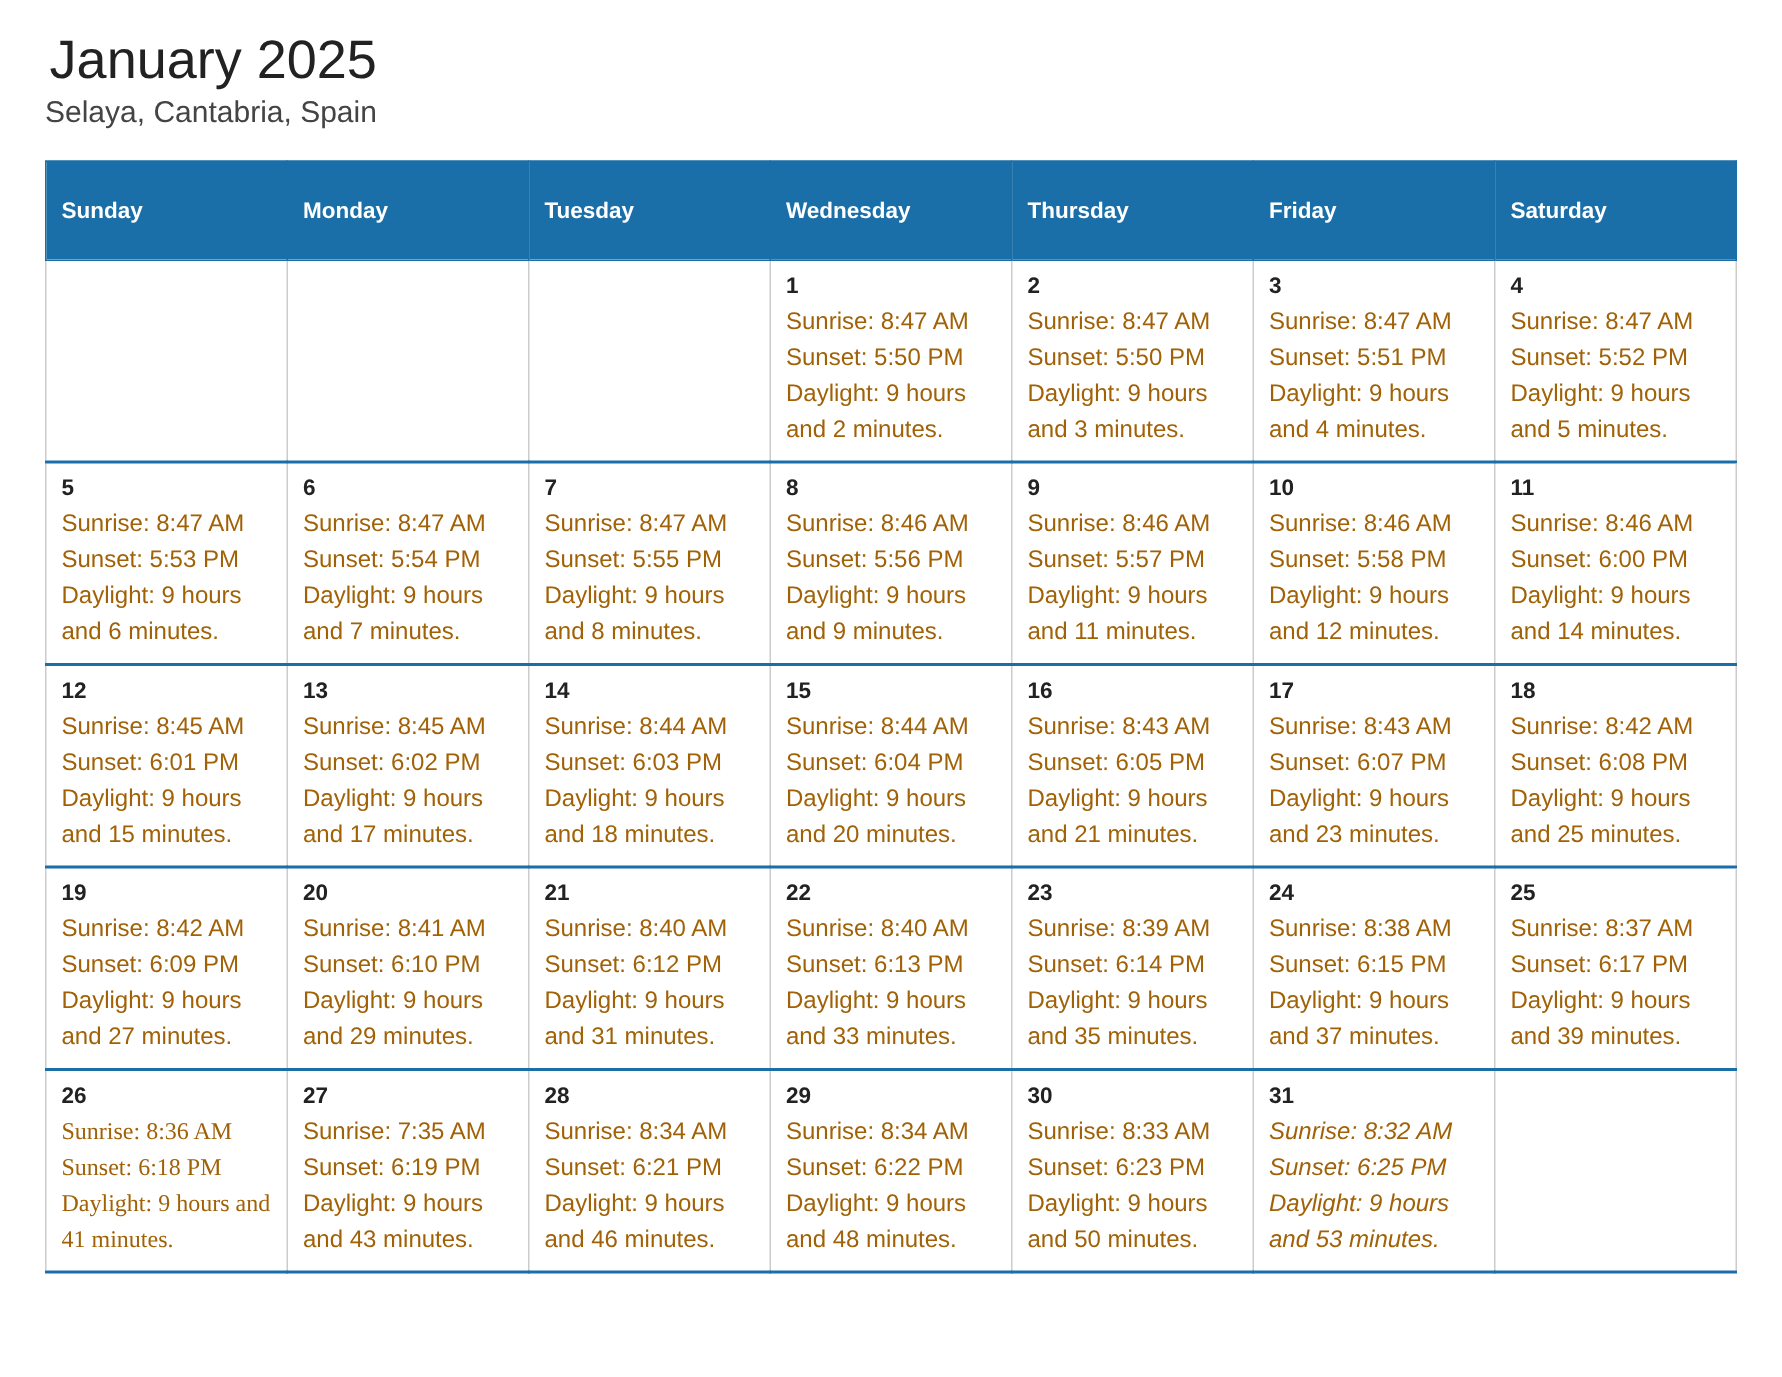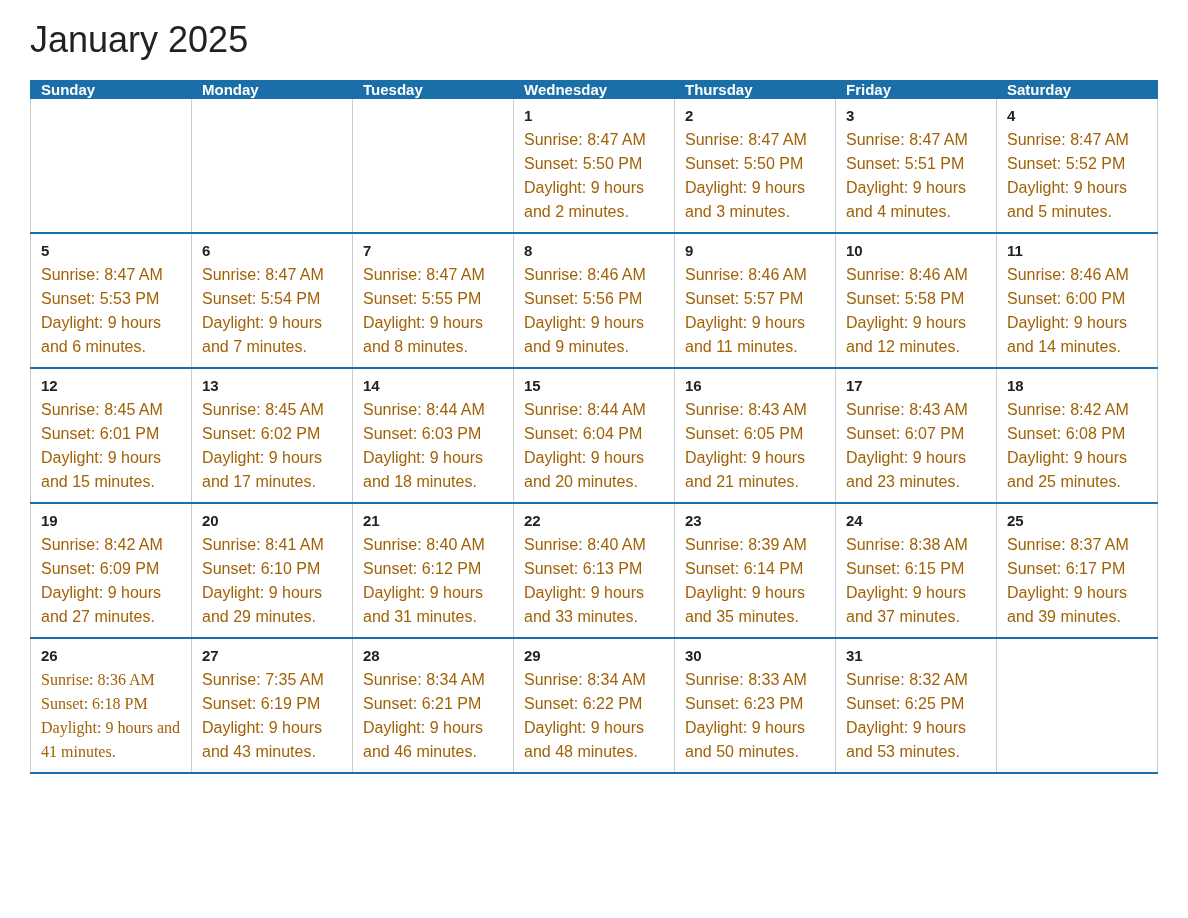--- a/index.html
+++ b/index.html
@@ -38,21 +38,21 @@
     table {
       width: 100%;
       border-collapse: collapse;
       table-layout: fixed;
     }
     thead tr th {
       background-color: #1a6fa8;
       color: white;
       font-size: 15px;
       font-weight: bold;
-      padding: 0 10px;
+      padding: 24px 10px;
       text-align: left;
       border: 1px solid #1a6fa8;
     }
     tbody tr td {
       vertical-align: top;
       padding: 8px 10px;
       font-size: 12.5px;
       color: #333;
       border: 1px solid #ccc;
       height: 110px;
@@ -75,20 +75,21 @@
     .empty-cell {
       background: #fff;
     }
   </style>
 </head>
 <body>
 
 <div class="header">
   <div class="title-area">
     <div class="month-year">January 2025</div>
+    <div class="location">Selaya, Cantabria, Spain</div>
   </div>
 </div>
 
 <table>
   <thead>
     <tr>
     <th>Sunday</th>
         <th>Monday</th>
         <th>Tuesday</th>
         <th>Wednesday</th>
@@ -285,20 +286,20 @@
 Daylight: 9 hours and 48 minutes.</div>
         </td>
         <td>
           <div class="day-number">30</div>
           <div class="day-info" style="white-space: pre-line;">Sunrise: 8:33 AM
 Sunset: 6:23 PM
 Daylight: 9 hours and 50 minutes.</div>
         </td>
         <td>
           <div class="day-number">31</div>
-          <div class="day-info" style="white-space: pre-line;">Sunrise: 8:32 AM
+          <div class="day-info" style="white-space: pre-line; font-style: italic;">Sunrise: 8:32 AM
 Sunset: 6:25 PM
 Daylight: 9 hours and 53 minutes.</div>
         </td>
         <td class="empty-cell"></td>
       </tr>
     </tbody>
 </table>
 
 </body></html>

